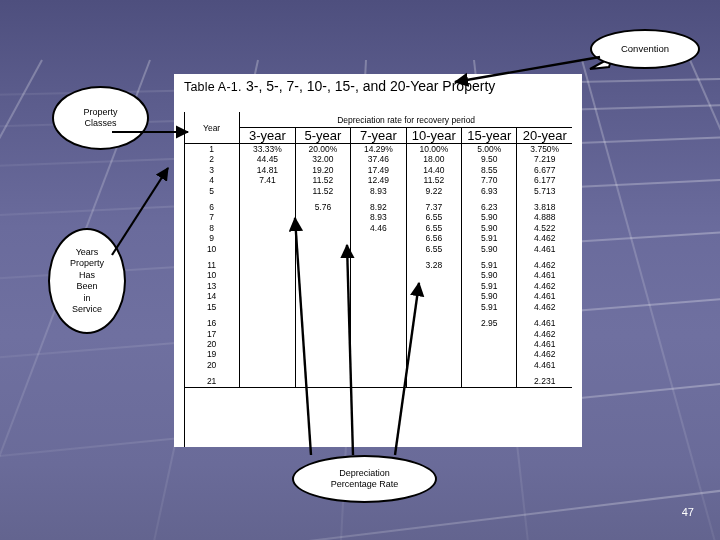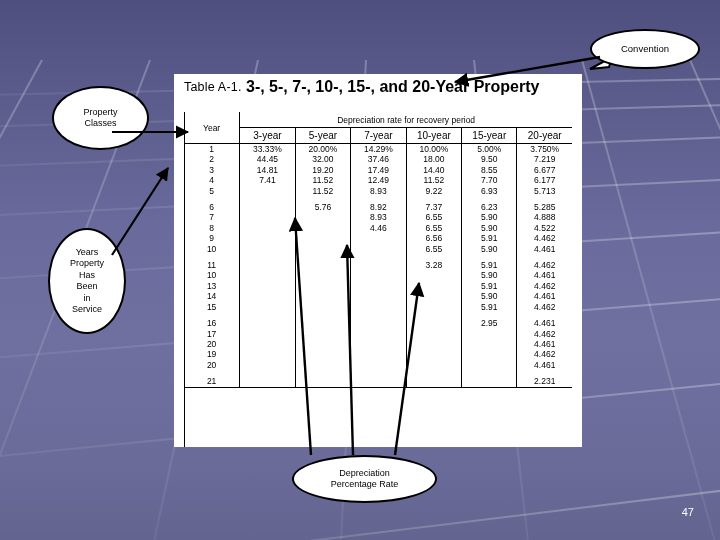--- a/index.html
+++ b/index.html
@@ -48,22 +48,22 @@
     left: 0px;
     top: 0px;
     font-size: 12.5px;
     letter-spacing: 0.2px;
   }
   .tbl-heading {
     position: absolute;
     left: 62px;
     top: 0px;
     width: 320px;
-    font-size: 16px;
-    font-weight: bold;
+    font-size: 14px;
+    font-weight: normal;
     line-height: 13.5px;
     text-align: left;
   }
   table.macrs {
     position: absolute;
     left: 10px;
     top: 38px;
     width: 388px;
     border-collapse: collapse;
     font-size: 8px;
@@ -86,21 +86,21 @@
   }
   .hdr-span {
     text-align: center;
     font-size: 8.5px;
     height: 15px;
     border-bottom: 1px solid #000;
   }
   .hdr-col {
     text-align: center;
     font-weight: bold;
-    font-size: 10px;
+    font-size: 13px;
     height: 15px;
     border-bottom: 1.3px solid #000;
     border-right: 1px solid #000;
     width: 55px;
   }
   .hdr-col.last { border-right: none; }
   td.yr {
     text-align: center;
     font-weight: bold;
     font-size: 8.5px;
@@ -292,21 +292,21 @@
             <td class="val"></td>
             <td class="val last"></td>
           </tr>
           <tr>
             <td class="yr">6</td>
             <td class="val"></td>
             <td class="val">5.76</td>
             <td class="val">8.92</td>
             <td class="val">7.37</td>
             <td class="val">6.23</td>
-            <td class="val last">5.285</td>
+            <td class="val last">3.818</td>
           </tr>
           <tr>
             <td class="yr">7</td>
             <td class="val"></td>
             <td class="val"></td>
             <td class="val">8.93</td>
             <td class="val">6.55</td>
             <td class="val">5.90</td>
             <td class="val last">4.888</td>
           </tr>

